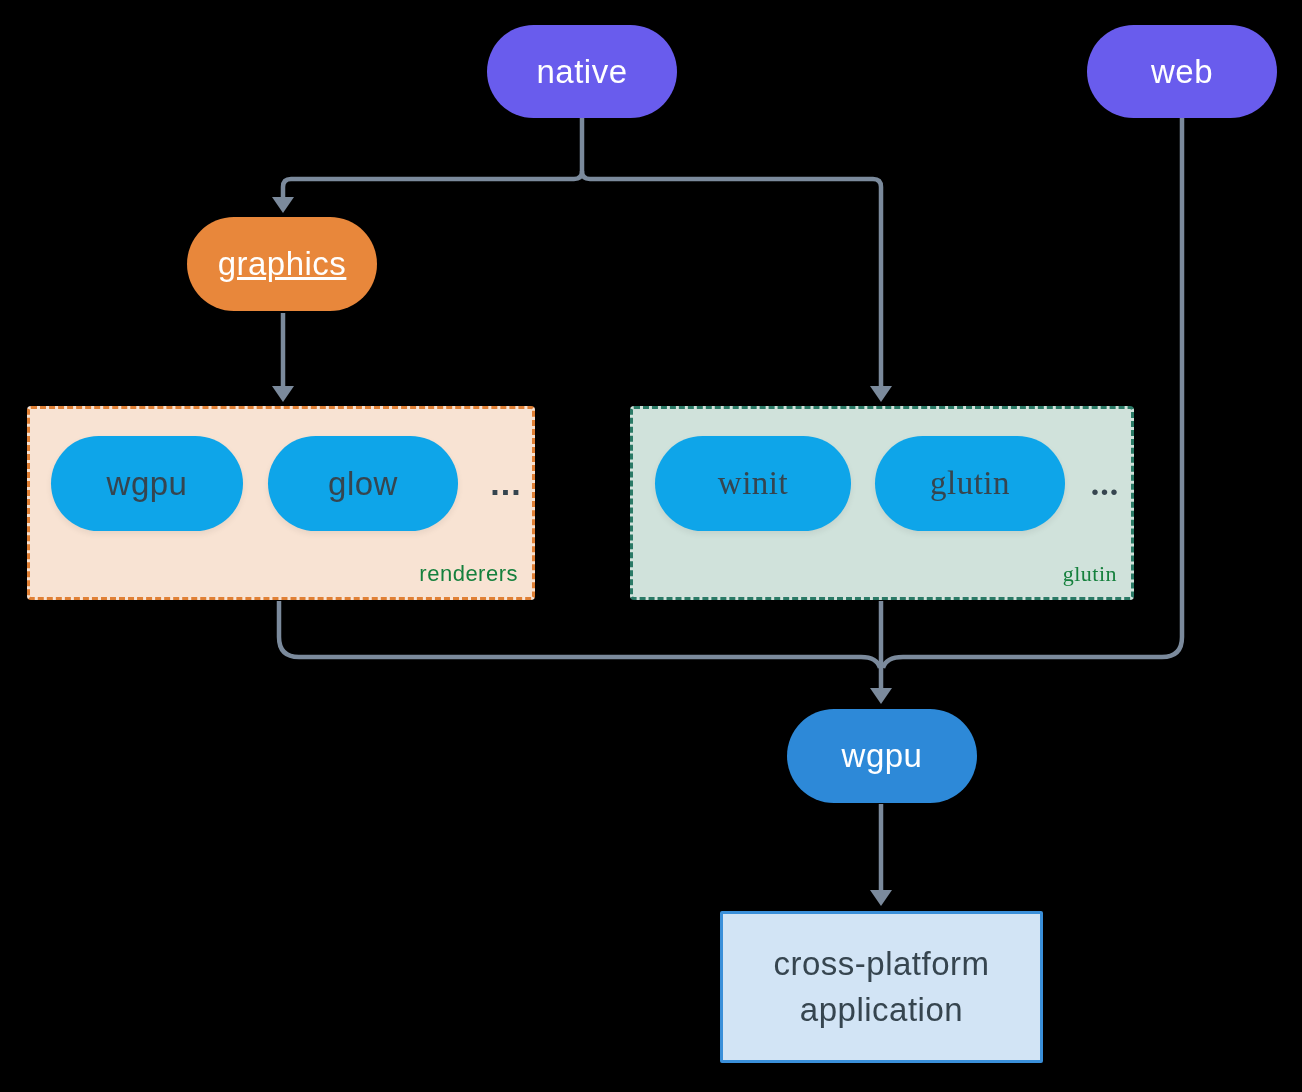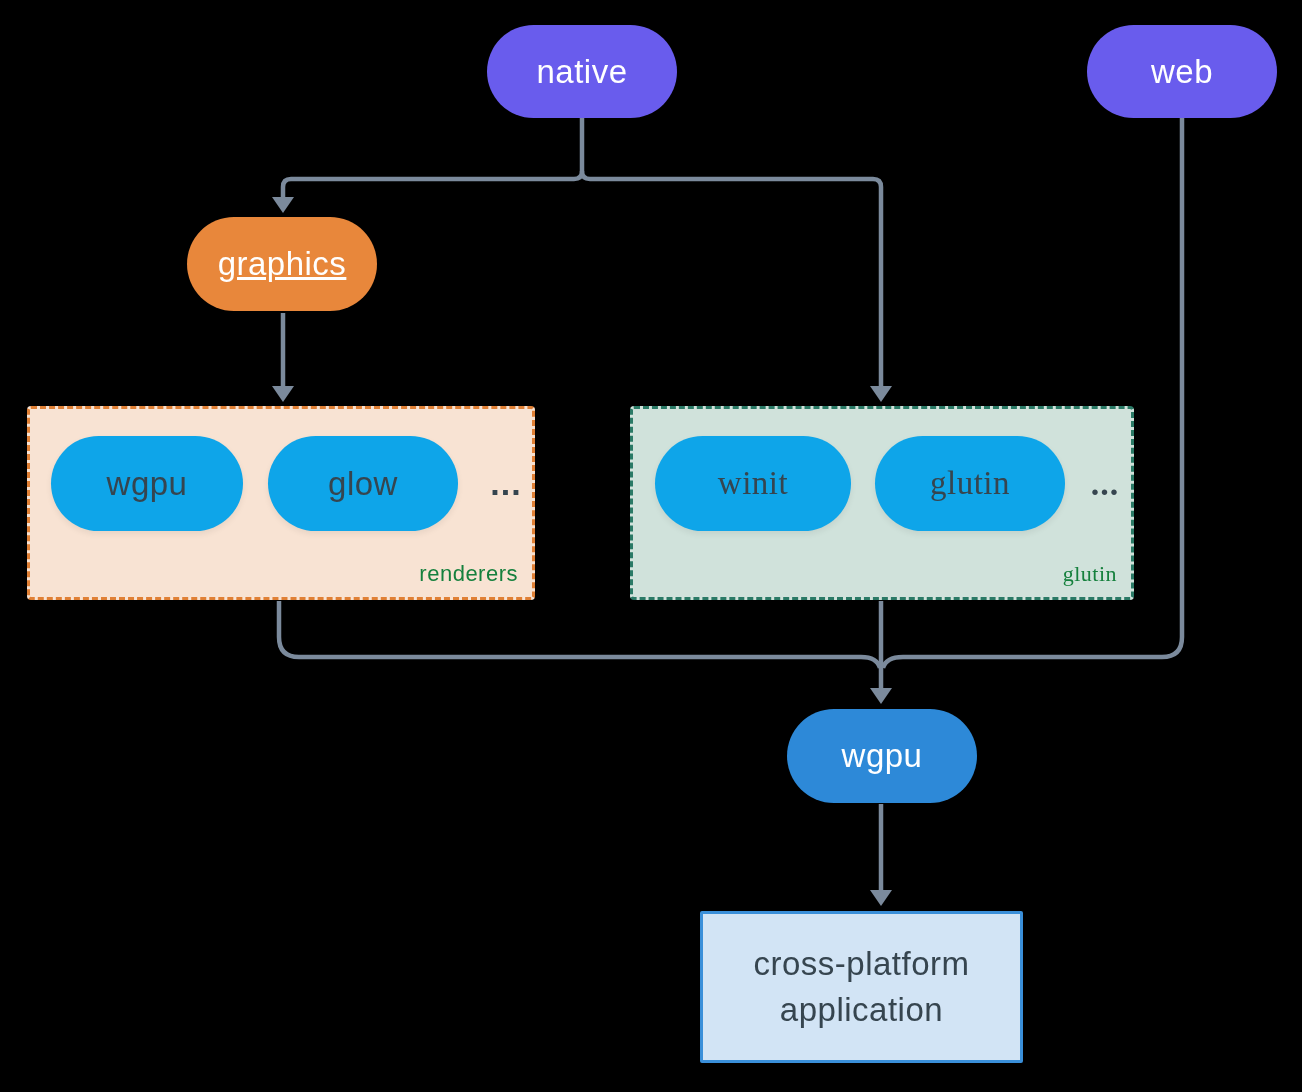--- a/index.html
+++ b/index.html
@@ -56,21 +56,21 @@
   .group .group-label{
     position:absolute;
     right:14px;bottom:10px;
     color:#15803d;
     font-size:22px;
     letter-spacing:.5px;
   }
 
   .app-box{
     position:absolute;
-    left:700px;top:911px;width:323px;height:152px;
+    left:720px;top:911px;width:323px;height:152px;
     box-sizing:border-box;
     background:#d2e4f5;
     border:3px solid #3a8fd9;
     border-radius:2px;
     display:flex;align-items:center;justify-content:center;
     text-align:center;
     color:#36454f;
     font-size:33px;
     line-height:1.4;
     letter-spacing:.5px;

